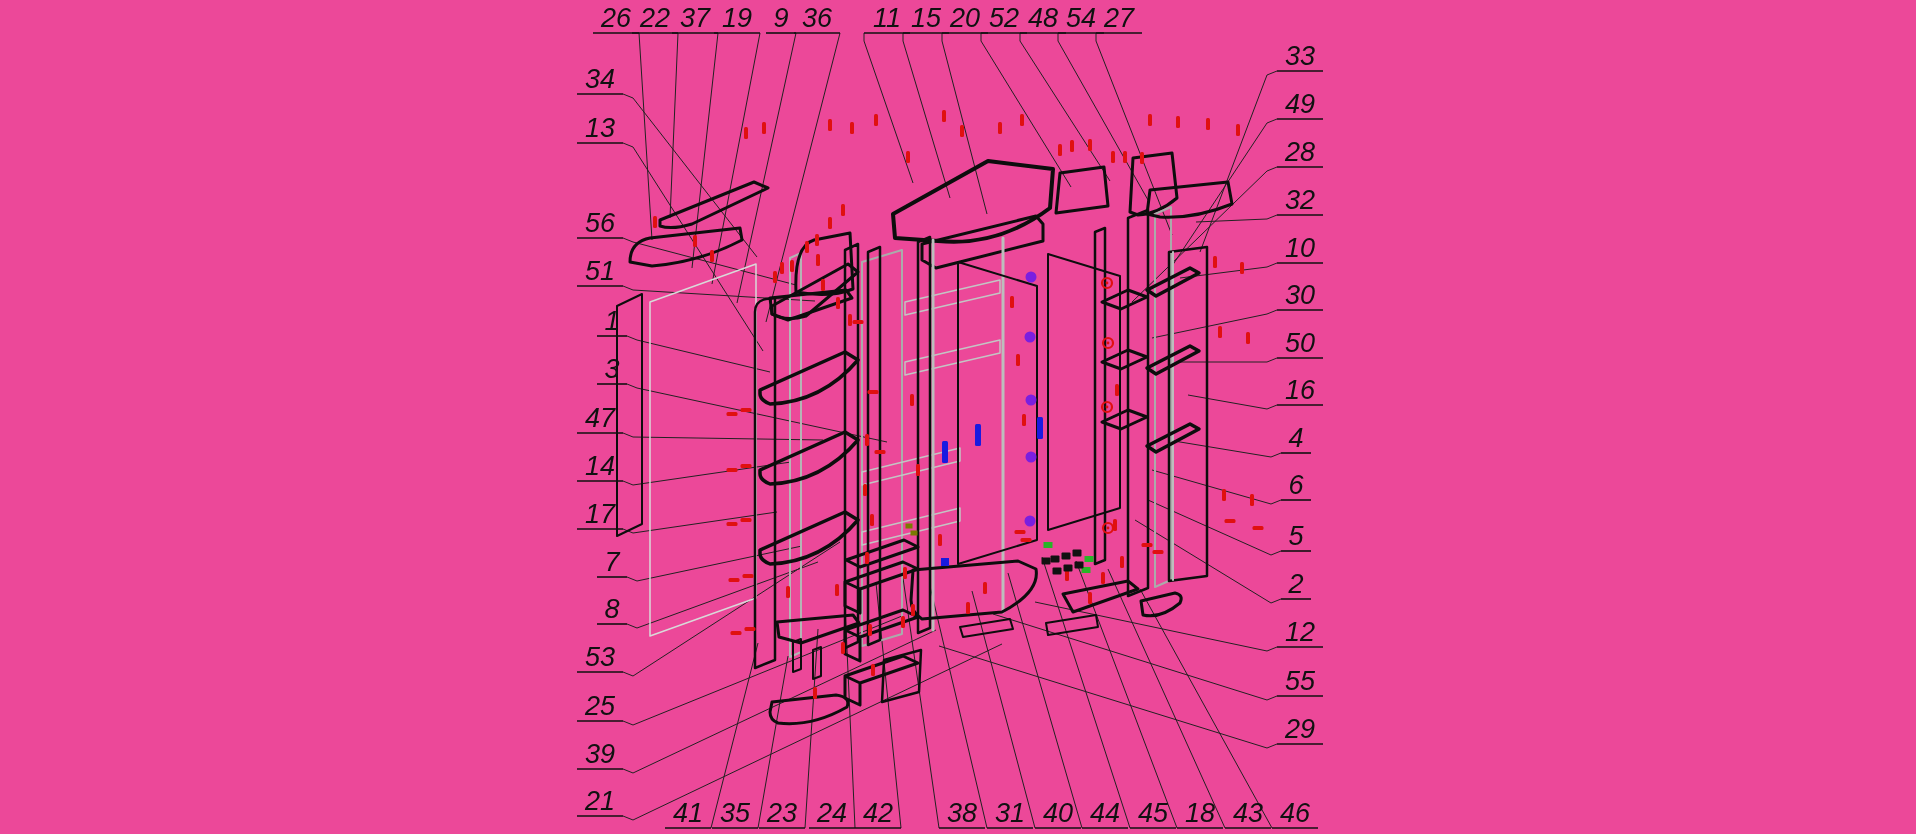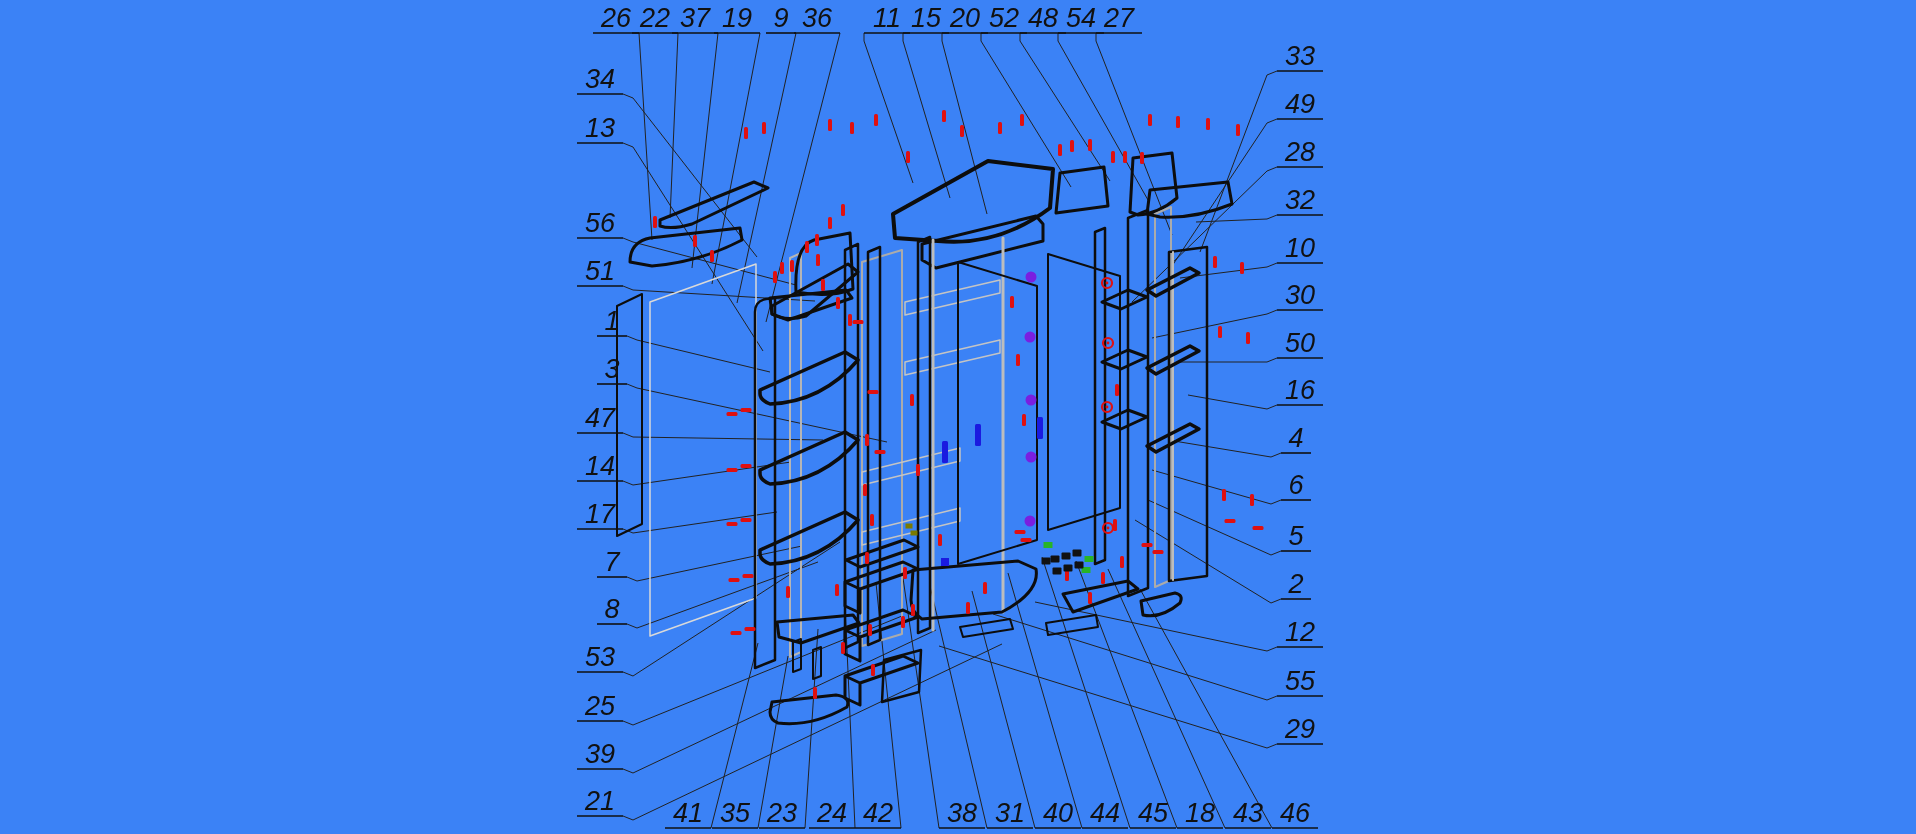--- a/index.html
+++ b/index.html
@@ -1,16 +1,16 @@
 <!DOCTYPE html>
 <html><head>
 <meta charset="utf-8">
 <style>
   html,body{margin:0;padding:0;background:#ffffff;}
-  .canvas{position:relative;width:1916px;height:834px;background:#3b82f6;overflow:hidden;
+  .canvas{position:relative;width:1916px;height:834px;background:#ec4899;overflow:hidden;
           font-family:"Liberation Sans", sans-serif;}
   svg{position:absolute;left:0;top:0;}
 </style>
 </head>
 <body>
 
 <div class="canvas">
   <svg id="diagram-svg" width="1916" height="834" viewBox="0 0 1916 834" xmlns="http://www.w3.org/2000/svg">
     <g id="g-leaders">
         <polyline points="639,33 652,240" fill="none" stroke="#222222" stroke-width="1"></polyline>

